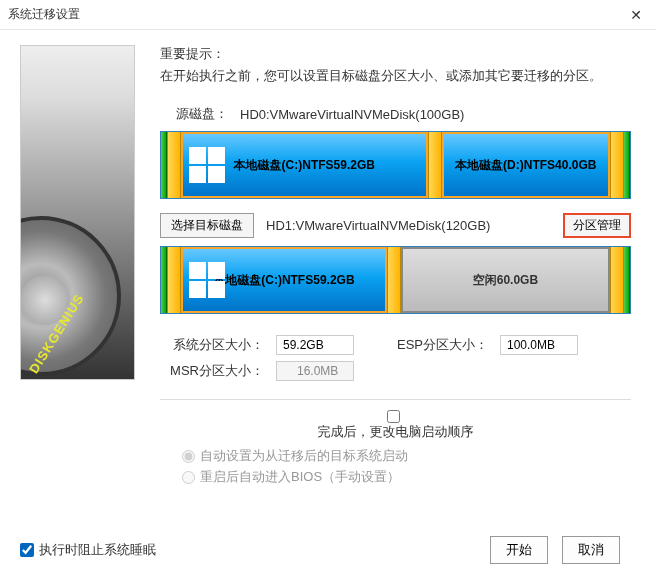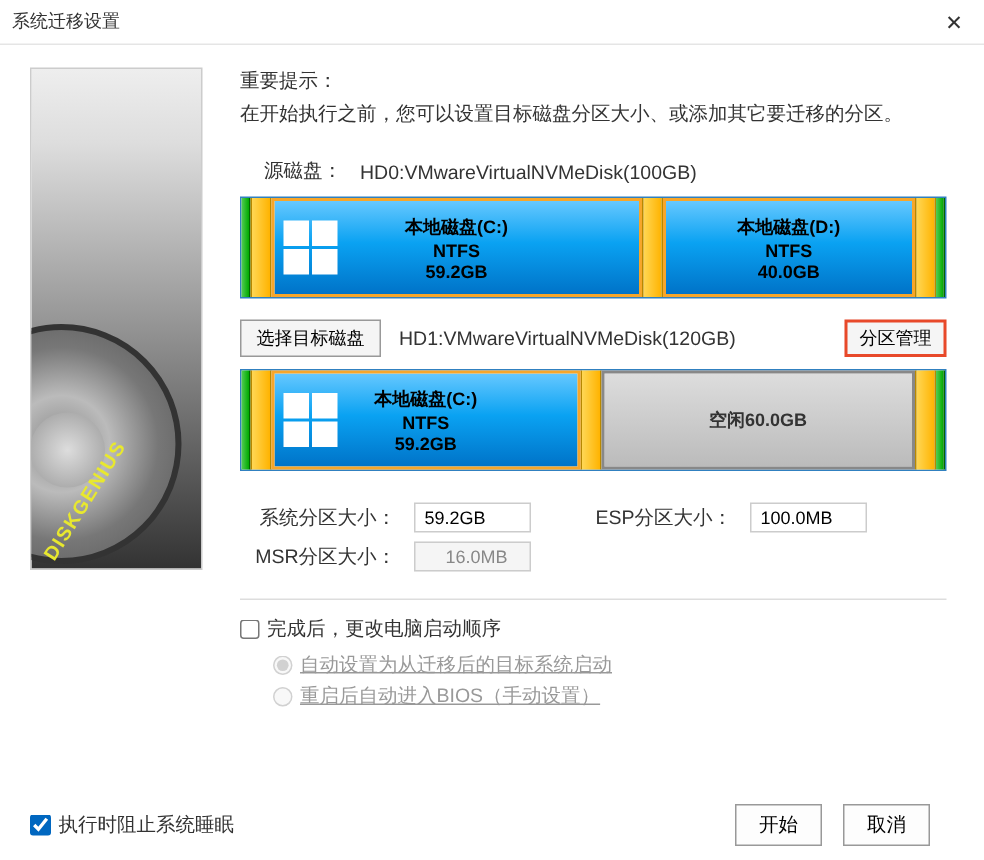--- a/index.html
+++ b/index.html
@@ -21,43 +21,43 @@
 
 .hint-title { font-size: 13px; margin-bottom: 4px; }
 .hint-text { font-size: 13px; margin-bottom: 20px; }
 
 .row { display: flex; align-items: center; margin-bottom: 8px; font-size: 13px; }
 .row-label { width: 80px; text-align: right; padding-right: 12px; }
 
 .diskbar { display: flex; height: 68px; border: 1px solid #3080c0; margin-bottom: 14px; }
 .seg-green { width: 6px; background: linear-gradient(90deg,#5c5,#0a0); border-right: 1px solid #060; }
 .seg-yellow { width: 14px; background: linear-gradient(90deg,#ffd755,#ffb300); border-left: 1px solid #b88800; border-right: 1px solid #b88800; }
-.seg-disk { display: flex; flex-direction: column; align-items: center; justify-content: center; background: linear-gradient(180deg,#66c8ff 0%, #0aa2f2 45%, #0073c8 100%); color: #000; border: 2px solid #f7a62a; position: relative; font-weight: bold; font-size: 12px; text-align: center; }
+.seg-disk { display: flex; flex-direction: row; align-items: center; justify-content: center; background: linear-gradient(180deg,#66c8ff 0%, #0aa2f2 45%, #0073c8 100%); color: #000; border: 2px solid #f7a62a; position: relative; font-weight: bold; font-size: 12px; text-align: center; }
 .seg-disk .winflag { position: absolute; left: 6px; top: 50%; transform: translateY(-50%); width: 36px; height: 36px; }
 .winsq { display: grid; grid-template-columns: 1fr 1fr; grid-template-rows: 1fr 1fr; gap: 2px; width: 36px; height: 36px; }
 .winsq div { background: #fff; }
 .seg-free { flex: 1; display: flex; flex-direction: row; align-items: center; justify-content: center; background: linear-gradient(180deg,#ddd,#bbb); border: 2px solid #888; color: #333; font-weight: bold; font-size: 12px; }
 
 .target-row { display: flex; align-items: center; margin-bottom: 8px; gap: 8px; }
 .btn { border: 1px solid #999; background: #f5f5f5; padding: 3px 10px; font-size: 12px; cursor: pointer; }
 .target-path { flex: 1; font-size: 13px; padding-left: 4px; }
 .btn-highlight { border: 2px solid #e8492a; padding: 2px 8px; }
 
 .fields { display: flex; gap: 30px; margin-top: 21px; }
 .field-group { display: flex; align-items: center; }
 .field-group label { font-size: 13px; margin-right: 6px; }
 .txt { border: 1px solid #ccc; padding: 2px 6px; width: 78px; font-size: 12px; background: #fff; }
 .txt.ro { background: #f5f5f5; color: #888; padding-left: 20px; }
 .rlabel { width: 110px; text-align: right; padding-right: 6px; }
 
 .divider { border-top: 1px solid #ddd; margin: 18px 0 10px 0; }
 
-.check-row { display: flex; align-items: center; font-size: 13px; margin-bottom: 6px; }
+.check-row { display: flex; align-items: center; font-size: 13px; margin-bottom: 6px; flex-direction: column; }
 .check-row input[type=checkbox], .radio-row input[type=radio] { margin-right: 5px; }
-.radio-row { display: flex; align-items: center; font-size: 13px; margin: 3px 0 3px 22px; color: #999; text-decoration: underline; }
+.radio-row { display: flex; align-items: center; font-size: 13px; margin: 3px 0 3px 22px; color: #999; }
 
 .footer { display: flex; align-items: center; padding: 6px 36px 0 20px; }
 .footer .spacer { flex: 1; }
 .footer .btn-main { border: 1px solid #999; background: #fdfdfd; padding: 4px 0; width: 58px; font-size: 13px; cursor: pointer; margin-left: 14px; }
 .footer-check { display: flex; align-items: center; font-size: 13px; }
 .footer-check input { width: 14px; height: 14px; margin-right: 5px; accent-color: #0067c0; }
 </style>
 </head>
 <body>
 

